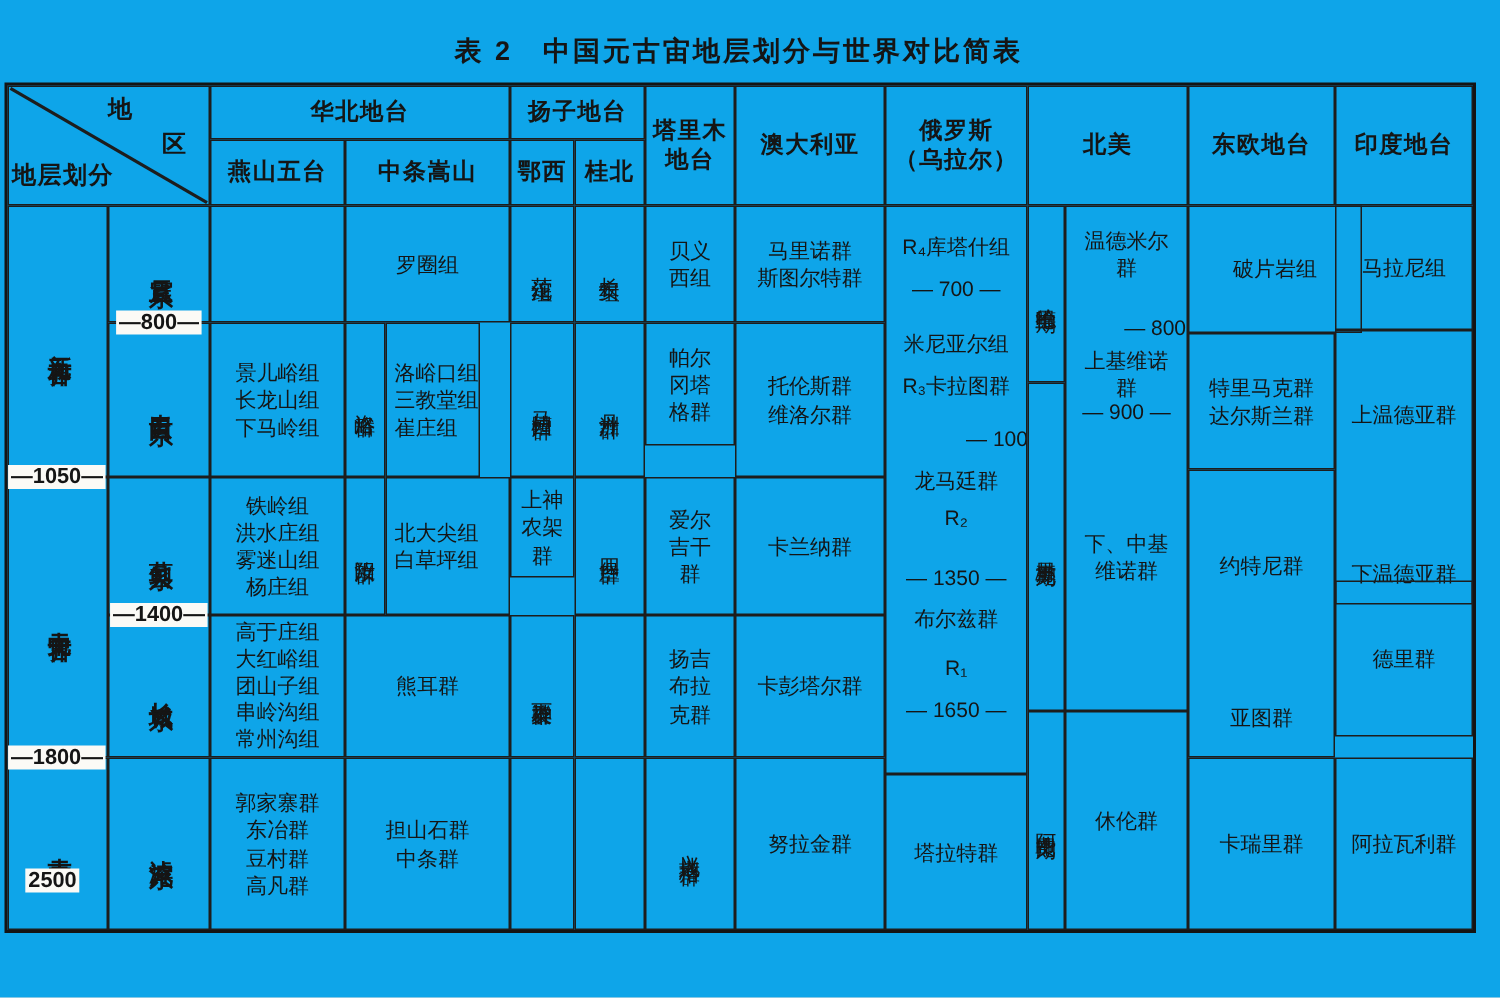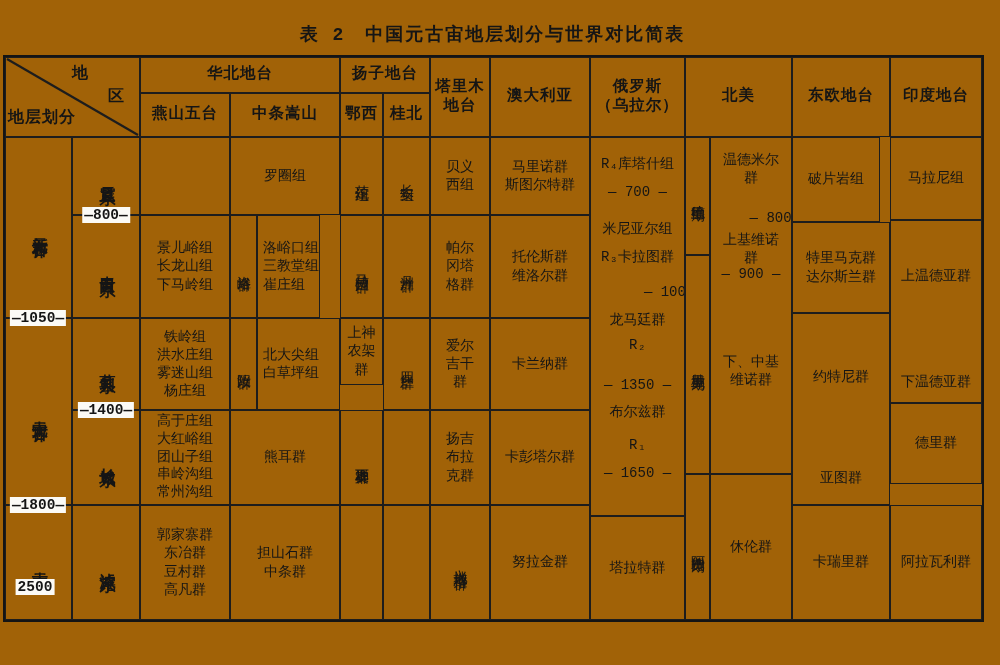--- a/index.html
+++ b/index.html
@@ -1,17 +1,17 @@
 <!DOCTYPE html>
 <html><head>
 <meta charset="utf-8">
 <style>
   html,body{margin:0;padding:0;background:#e8e6e0;}
-  #page{position:relative;width:1000px;height:665px;background:#a16207;
-        font-family:Liberation Mono, monospace;color:#151515;overflow:hidden;}
+  #page{position:relative;width:1000px;height:665px;background:#0ea5e9;
+        font-family:Liberation Sans, sans-serif;color:#151515;overflow:hidden;}
   .title{position:absolute;top:22px;left:0;width:985px;text-align:center;
          font-weight:bold;font-size:18px;letter-spacing:2px;}
   .tbl{position:absolute;left:5px;top:57px;width:977px;height:563px;}
   .outer{position:absolute;left:-2px;top:-2px;width:977px;height:563px;
          border:2.5px solid #141414;z-index:4;pointer-events:none;}
   .c{position:absolute;box-sizing:border-box;border:1.3px solid #1d1d1d;
      display:flex;align-items:center;justify-content:center;text-align:center;
      white-space:pre-line;font-size:14px;line-height:1.3;overflow:hidden;}
   .hdr{font-size:15.5px;font-weight:bold;letter-spacing:1px;line-height:1.25;}
   .axis{font-size:16px;font-weight:bold;}
@@ -105,21 +105,21 @@
     <div class="c v" style="left:335px;top:353px;width:43px;height:95px;letter-spacing:0;">下神农架群</div>
     <div class="c" style="left:335px;top:448px;width:43px;height:115px;"></div>
 
     <div class="c v" style="left:378px;top:80px;width:47px;height:78px;">长安组</div>
     <div class="c v" style="left:378px;top:158px;width:47px;height:103px;">丹洲群</div>
     <div class="c v" style="left:378px;top:261px;width:47px;height:92px;">四堡群</div>
     <div class="c" style="left:378px;top:353px;width:47px;height:95px;"></div>
     <div class="c" style="left:378px;top:448px;width:47px;height:115px;"></div>
 
     <div class="c w2" style="left:425px;top:80px;width:60px;height:78px;">贝义西组</div>
-    <div class="c w2" style="left:425px;top:158px;width:60px;height:103px;">帕尔冈塔格群</div>
+    <div class="c w2" style="left:425px;top:158px;width:60px;height:82px;">帕尔冈塔格群</div>
     <div class="c w2" style="left:425px;top:261px;width:60px;height:92px;">爱尔吉干群</div>
     <div class="c w2" style="left:425px;top:353px;width:60px;height:95px;">扬吉布拉克群</div>
     <div class="c v" style="left:425px;top:448px;width:60px;height:115px;">兴地塔格群</div>
 
     <div class="c" style="left:485px;top:80px;width:100px;height:78px;">马里诺群
 斯图尔特群</div>
     <div class="c" style="left:485px;top:158px;width:100px;height:103px;">托伦斯群
 维洛尔群</div>
     <div class="c" style="left:485px;top:261px;width:100px;height:92px;">卡兰纳群</div>
     <div class="c" style="left:485px;top:353px;width:100px;height:95px;">卡彭塔尔群</div>
@@ -145,35 +145,35 @@
     <div class="c v" style="left:680px;top:417px;width:25px;height:146px;letter-spacing:1px;">阿费比期</div>
     <div class="c" style="left:705px;top:80px;width:82px;height:337px;">
       <span class="slw" style="top:13px;">温德米尔群</span>
       <span class="sl" style="top:71px;padding-left:28px;">— 800 —</span>
       <span class="slw" style="top:93px;">上基维诺群</span>
       <span class="sl" style="top:127px;">— 900 —</span>
       <span class="slw" style="top:215px;">下、中基维诺群</span>
     </div>
     <div class="c" style="left:705px;top:417px;width:82px;height:146px;">休伦群</div>
 
-    <div class="c" style="left:787px;top:80px;width:88px;height:85px;">破片岩组</div>
+    <div class="c" style="left:787px;top:80px;width:116px;height:85px;">破片岩组</div>
     <div class="c" style="left:787px;top:165px;width:98px;height:91px;">特里马克群
 达尔斯兰群</div>
     <div class="c" style="left:787px;top:256px;width:98px;height:192px;">
       <span class="sl" style="top:54px;">约特尼群</span>
       <span class="sl" style="top:155px;">亚图群</span>
     </div>
     <div class="c" style="left:787px;top:448px;width:98px;height:115px;">卡瑞里群</div>
 
     <div class="c" style="left:885px;top:80px;width:92px;height:83px;">马拉尼组</div>
     <div class="c" style="left:885px;top:163px;width:92px;height:183px;">
       <span class="sl" style="top:46px;">上温德亚群</span>
       <span class="sl" style="top:152px;">下温德亚群</span>
     </div>
-    <div class="c" style="left:885px;top:346px;width:92px;height:81px;">德里群</div>
+    <div class="c" style="left:885px;top:330px;width:92px;height:104px;">德里群</div>
     <div class="c" style="left:885px;top:448px;width:92px;height:115px;">阿拉瓦利群</div>
 
     <div class="marker" style="left:101px;top:158px;">—800—</div>
     <div class="marker" style="left:33px;top:261px;">—1050—</div>
     <div class="marker" style="left:101px;top:353px;">—1400—</div>
     <div class="marker" style="left:33px;top:448px;">—1800—</div>
     <div class="marker" style="left:30px;top:530px;">2500</div>
 
     <div class="outer"></div>
   </div>

